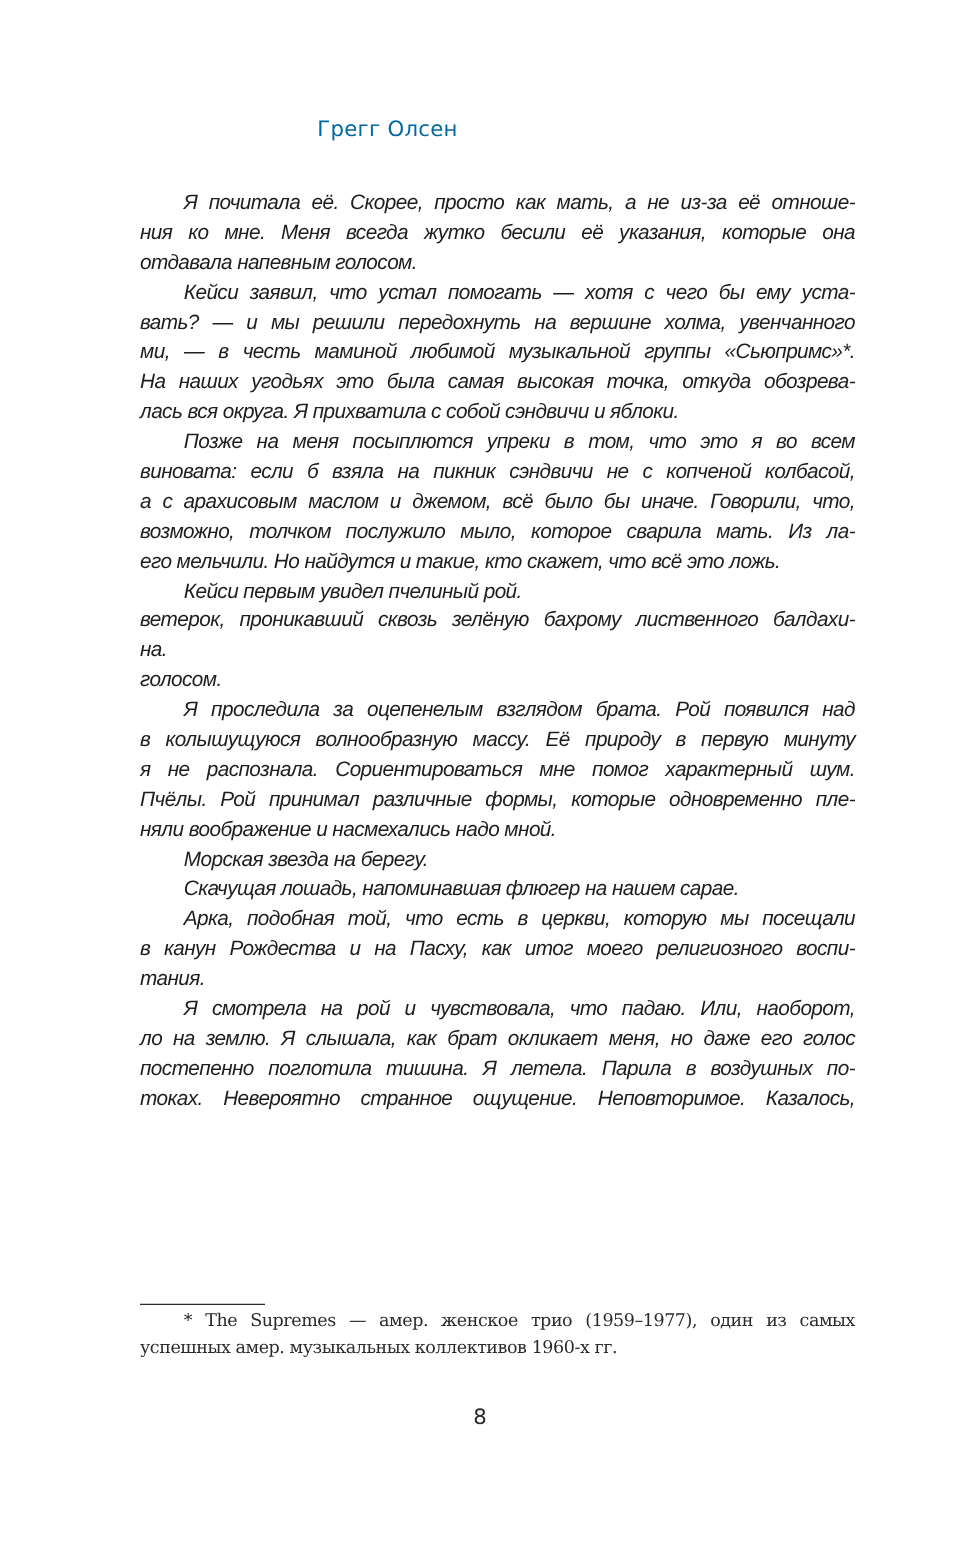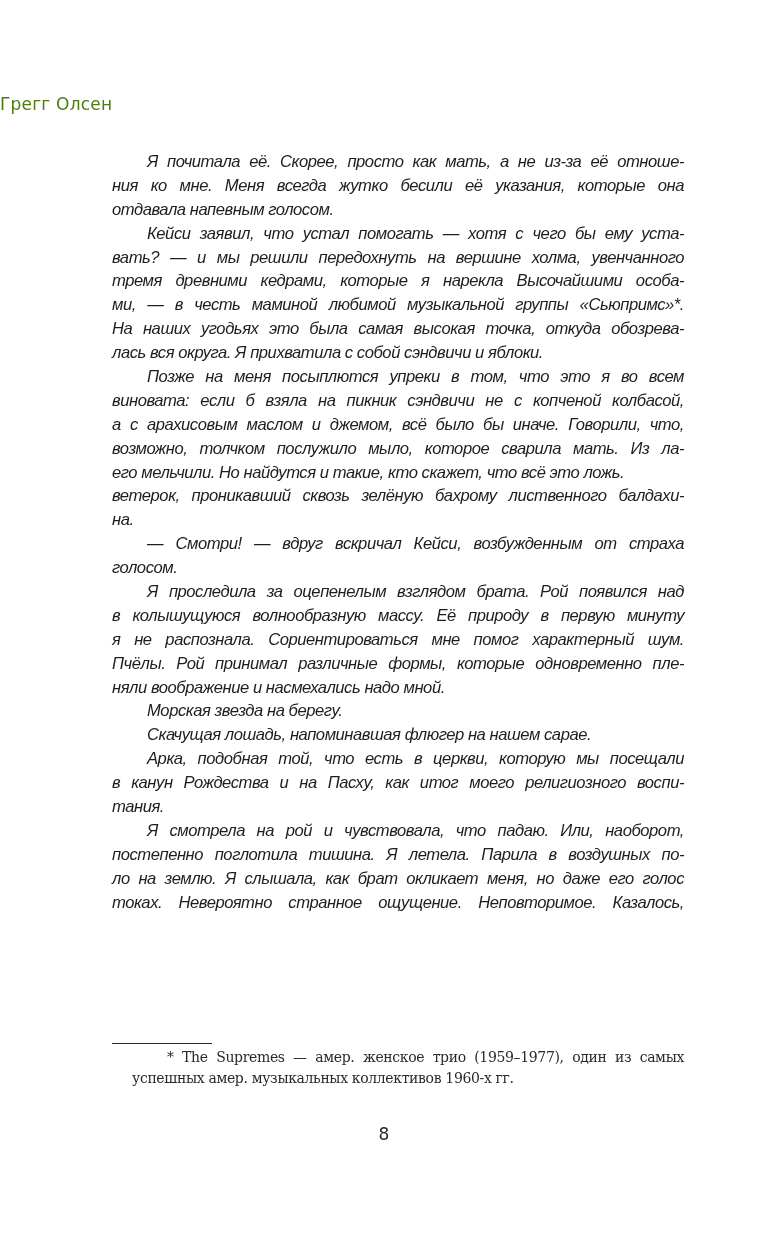--- a/index.html
+++ b/index.html
@@ -18,25 +18,25 @@
       position: absolute;
       left: 0; top: 0;
       width: 768px;
       height: 1241px;
     }
     .running-head {
       position: absolute;
       top: 94px;
       left: 0;
       width: 620px;
-      text-align: left;
+      text-align: center;
       font-family: "DejaVu Sans", sans-serif;
       font-size: 17px;
       letter-spacing: 0.2px;
-      color: #4d7c0f;
+      color: #0369a1;
     }
     .body-text {
       position: absolute;
       top: 150px;
       left: 112px;
       width: 572px;
       font-family: Liberation Sans, sans-serif;
       font-style: italic;
       font-size: 16.6px;
       line-height: 23.9px;
@@ -70,21 +70,20 @@
       left: 112px;
       width: 572px;
       font-family: "DejaVu Serif", serif;
       font-size: 14px;
       line-height: 21px;
       color: #2a2a2a;
     }
     .footnote .line {
       height: 21px;
       letter-spacing: -0.35px;
-      margin-left: 20px;
     }
     .page-number {
       position: absolute;
       top: 1124px;
       left: 0;
       width: 768px;
       text-align: center;
       font-family: "DejaVu Sans", sans-serif;
       font-size: 17px;
       color: #2a2a2a;
@@ -96,46 +95,45 @@
 <div class="page">
 
   <div class="running-head">Грегг Олсен</div>
 
   <div class="body-text" id="body-text">
       <span class="line indent">Я почитала её. Скорее, просто как мать, а не из-за её отноше-</span>
       <span class="line">ния ко мне. Меня всегда жутко бесили её указания, которые она</span>
       <span class="line last">отдавала напевным голосом.</span>
       <span class="line indent">Кейси заявил, что устал помогать — хотя с чего бы ему уста-</span>
       <span class="line">вать? — и мы решили передохнуть на вершине холма, увенчанного</span>
-      <span class="line">тремя древними кедрами, которые я нарекла Высочайшими особа-</span>
       <span class="line">ми, — в честь маминой любимой музыкальной группы «Сьюпримс»*.</span>
       <span class="line">На наших угодьях это была самая высокая точка, откуда обозрева-</span>
       <span class="line last">лась вся округа. Я прихватила с собой сэндвичи и яблоки.</span>
       <span class="line indent">Позже на меня посыплются упреки в том, что это я во всем</span>
       <span class="line">виновата: если б взяла на пикник сэндвичи не с копченой колбасой,</span>
       <span class="line">а с арахисовым маслом и джемом, всё было бы иначе. Говорили, что,</span>
       <span class="line">возможно, толчком послужило мыло, которое сварила мать. Из ла-</span>
       <span class="line last">его мельчили. Но найдутся и такие, кто скажет, что всё это ложь.</span>
+      <span class="line indent last">Кейси первым увидел пчелиный рой.</span>
       <span class="line">ветерок, проникавший сквозь зелёную бахрому лиственного балдахи-</span>
       <span class="line last">на.</span>
-      <span class="line indent">— Смотри! — вдруг вскричал Кейси, возбужденным от страха</span>
       <span class="line last">голосом.</span>
       <span class="line indent">Я проследила за оцепенелым взглядом брата. Рой появился над</span>
       <span class="line">в колышущуюся волнообразную массу. Её природу в первую минуту</span>
       <span class="line">я не распознала. Сориентироваться мне помог характерный шум.</span>
       <span class="line">Пчёлы. Рой принимал различные формы, которые одновременно пле-</span>
       <span class="line last">няли воображение и насмехались надо мной.</span>
       <span class="line indent last">Морская звезда на берегу.</span>
       <span class="line indent last">Скачущая лошадь, напоминавшая флюгер на нашем сарае.</span>
       <span class="line indent">Арка, подобная той, что есть в церкви, которую мы посещали</span>
       <span class="line">в канун Рождества и на Пасху, как итог моего религиозного воспи-</span>
       <span class="line last">тания.</span>
       <span class="line indent">Я смотрела на рой и чувствовала, что падаю. Или, наоборот,</span>
+      <span class="line">ло на землю. Я слышала, как брат окликает меня, но даже его голос</span>
       <span class="line">постепенно поглотила тишина. Я летела. Парила в воздушных по-</span>
-      <span class="line">ло на землю. Я слышала, как брат окликает меня, но даже его голос</span>
       <span class="line">токах. Невероятно странное ощущение. Неповторимое. Казалось,</span>
     </div>
 
   <div class="footnote-rule"></div>
 
   <div class="footnote" id="footnote">
       <span class="line indent">* The Supremes — амер. женское трио (1959–1977), один из самых</span>
       <span class="line last">успешных амер. музыкальных коллективов 1960-х гг.</span>
     </div>
 

